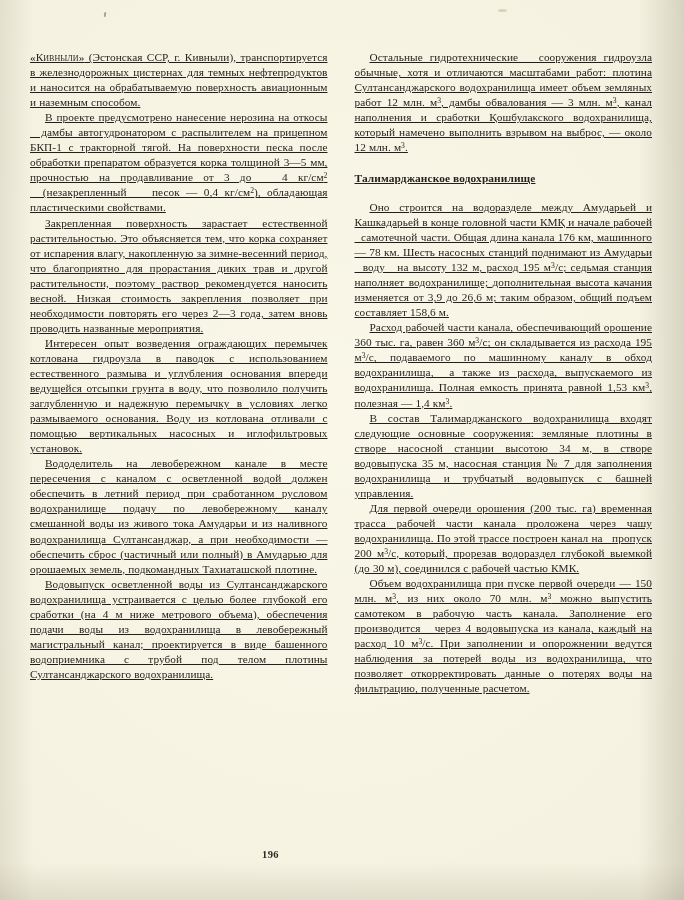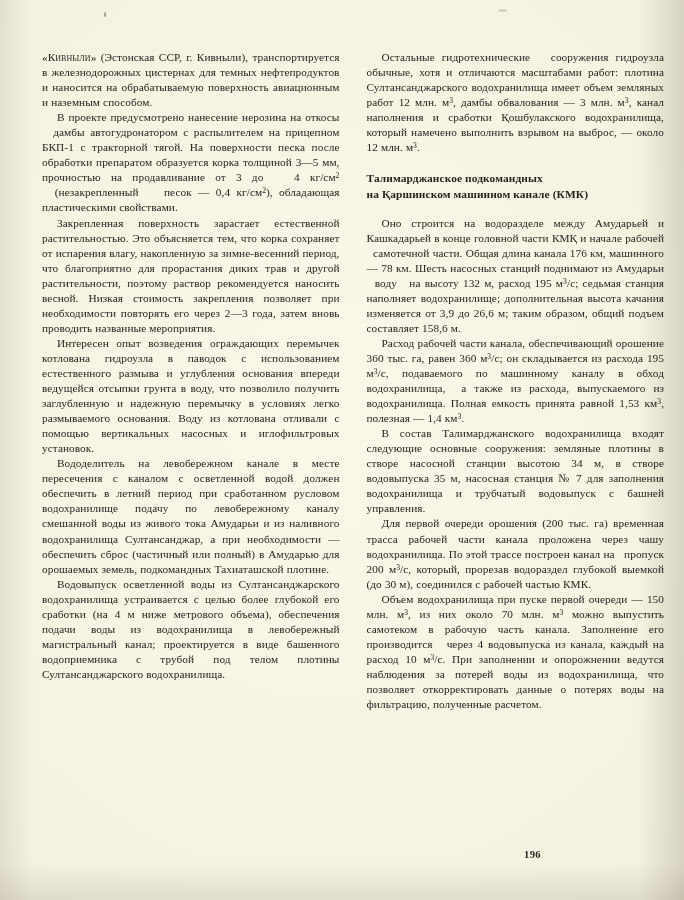--- a/index.html
+++ b/index.html
@@ -65,25 +65,26 @@
     position: absolute;
     left: 498px; top: 9px;
     width: 9px; height: 3px;
     background: #cbc5ab;
     opacity: 0.7;
     border-radius: 50%;
   }
 
   .columns {
     position: absolute;
-    left: 42px;
+    left: 30px;
     top: 50px;
     width: 622px;
     display: flex;
     gap: 27px;
+    text-decoration: underline;
   }
   .col {
     width: 307px;
   }
 
   p.para {
     margin: 0;
     text-align: justify;
     text-justify: inter-word;
     font-size: 11.3px;
@@ -112,21 +113,21 @@
     margin-top: 16px;
     margin-bottom: 13px;
   }
   .heading-line { display: block; }
 
   .page-number {
     position: absolute;
     left: 0;
     top: 849px;
     width: 541px;
-    text-align: right;
+    text-align: center;
     font-size: 10.5px;
     font-weight: bold;
     letter-spacing: 0.4px;
     color: #2b2723;
   }
 
   sup.unit {
     font-size: 0.68em;
     vertical-align: 0.42em;
     line-height: 0;
@@ -159,22 +160,21 @@
 
 
       <p class="para">Водовыпуск осветленной воды из Султансанджарского  водохранилища устраивается с целью более глубокой его сработки (на 4 м ниже метрового объема), обеспечения подачи воды из водохранилища в левобережный магистральный канал; проектируется в виде башенного водоприемника с трубой под телом плотины  Султансанджарского  водохранилища.</p>
     </div>
 
     <div class="col">
       <p class="para">Остальные гидротехнические &nbsp;&nbsp;сооружения гидроузла обычные, хотя и отличаются масштабами работ: плотина Султансанджарского водохранилища имеет объем земляных работ 12 млн. м<sup class="unit">3</sup>, дамбы обвалования — 3 млн. м<sup class="unit">3</sup>, канал наполнения и сработки Қошбулакского водохранилища, который намечено выполнить взрывом на выброс, — около 12 млн. м<sup class="unit">3</sup>.</p>
 
       <div class="heading-block">
         <h2 class="section-heading">
-          <span class="heading-line">Талимарджанское подкомандных</span>
-          <span class="heading-line">на Қаршинском машинном канале (КМК)</span>
+          <span class="heading-line">Талимарджанское водохранилище</span>
         </h2>
       </div>
 
       <p class="para">Оно строится на водоразделе между Амударьей и Кашкадарьей в конце головной части КМҚ и начале рабочей &nbsp;&nbsp;самотечной части. Общая длина канала 176 км, машинного — 78 км. Шесть насосных станций поднимают из Амударьи &nbsp;&nbsp;воду &nbsp;&nbsp;на высоту 132 м, расход 195 м<sup class="unit">3</sup>/с; седьмая станция наполняет водохранилище; дополнительная высота качания изменяется от 3,9 до 26,6 м; таким образом, общий подъем составляет 158,6 м.</p>
 
       <p class="para">Расход рабочей части канала, обеспечивающий орошение 360 тыс. га, равен 360 м<sup class="unit">3</sup>/с; он складывается из расхода 195 м<sup class="unit">3</sup>/с, подаваемого по машинному каналу в обход водохранилища, &nbsp;а также из расхода, выпускаемого из водохранилища. Полная емкость принята равной 1,53 км<sup class="unit">3</sup>, полезная — 1,4 км<sup class="unit">3</sup>.</p>
 
       <p class="para">В состав Талимарджанского водохранилища входят следующие основные сооружения: земляные плотины в створе насосной станции высотою 34 м, в створе водовыпуска 35 м, насосная станция № 7 для заполнения водохранилища и трубчатый водовыпуск с  башней управления.</p>
 
       <p class="para">Для первой очереди орошения (200 тыс. га) временная трасса рабочей части канала проложена через чашу водохранилища. По этой трассе построен канал на &nbsp;&nbsp;пропуск 200 м<sup class="unit">3</sup>/с, который, прорезав водораздел глубокой выемкой (до 30 м), соединился с рабочей частью КМК.</p>

